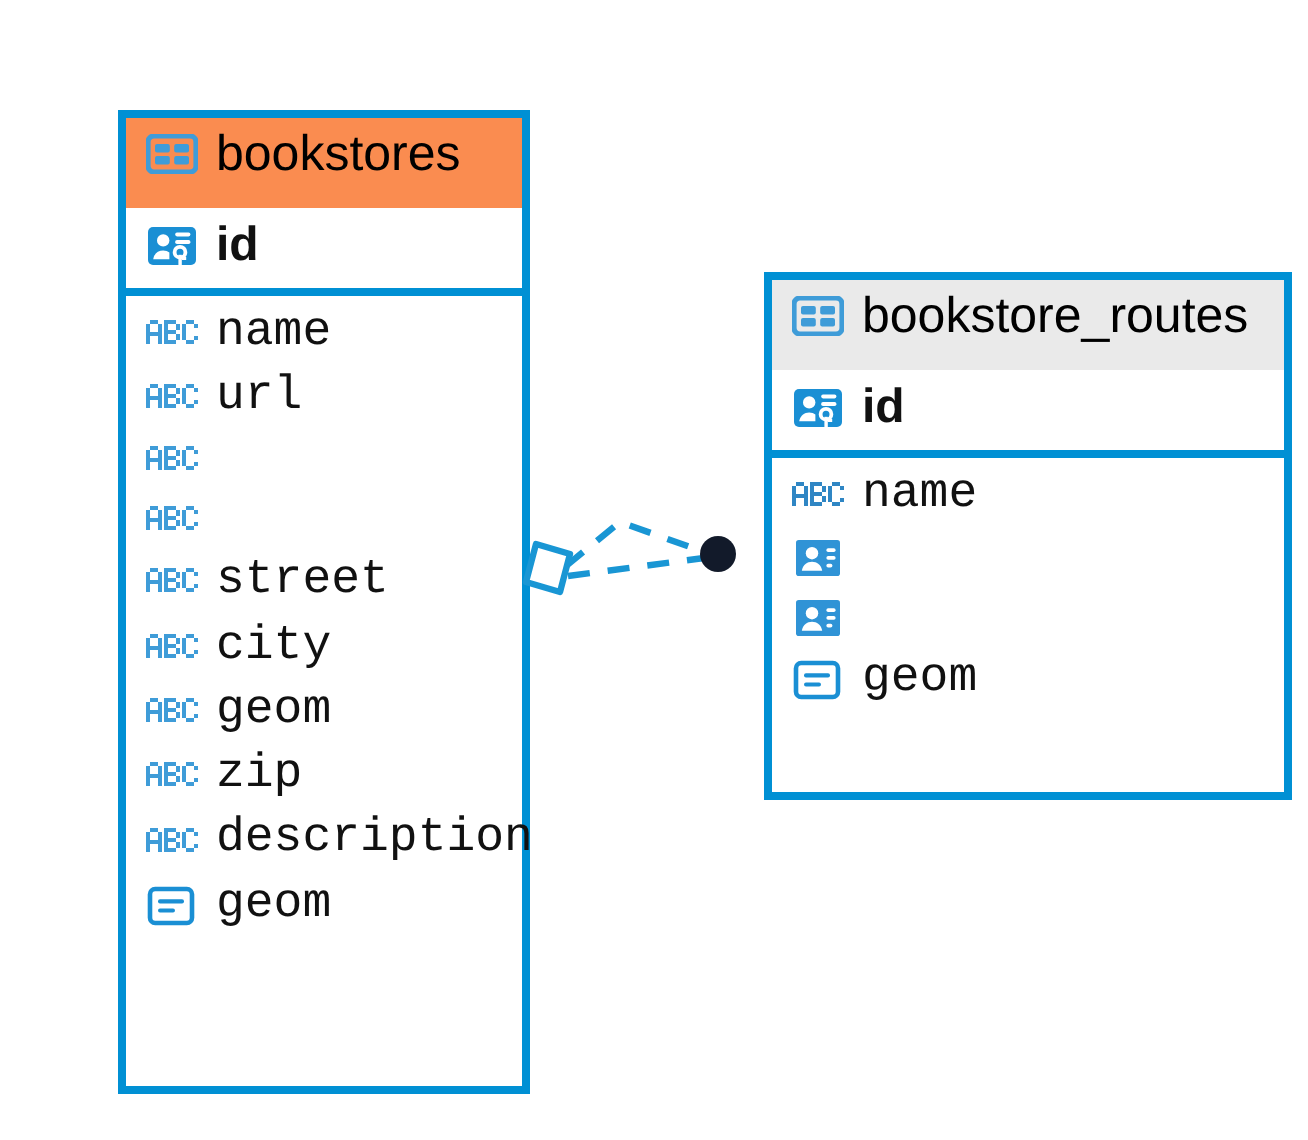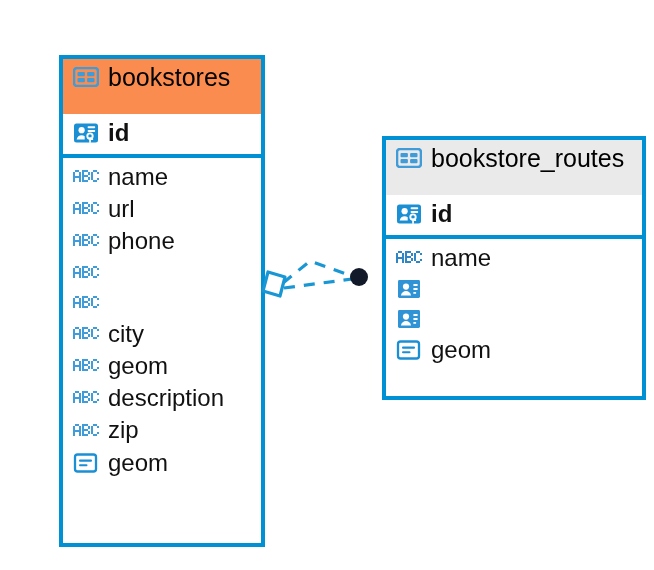--- a/index.html
+++ b/index.html
@@ -27,36 +27,37 @@
     box-sizing: border-box;
     border: 4px solid #0090d4;
     background: #ffffff;
   }
 
   .entity-header {
     box-sizing: border-box;
     display: flex;
     align-items: center;
     gap: 9px;
-    padding: 5px 10px 24px 10px;
+    padding: 5px 10px 14px 10px;
     font-size: 25px;
     color: #000000;
     line-height: 1.05;
     white-space: nowrap;
   }
   .entity-header.accent-orange { background: #fa8c50; }
   .entity-header.accent-gray   { background: #eaeaea; }
 
   .pk-separator {
     height: 4px;
     background: #0090d4;
   }
 
   .field-list {
     padding: 3px 0 5px 0;
+    font-family: Liberation Mono, monospace;
   }
 
   .field-row {
     display: flex;
     align-items: center;
     gap: 9px;
     padding: 2px 10px;
     font-size: 24px;
     color: #111111;
     line-height: 1.18;
@@ -194,69 +195,69 @@
               <rect x="15" y="7" width="2" height="3"></rect>
                 <rect x="11" y="10" width="4" height="2"></rect>
               <rect x="20" y="0" width="4" height="2"></rect>
                 <rect x="18" y="2" width="2" height="8"></rect>
               <rect x="20" y="10" width="4" height="2"></rect>
                 <rect x="24" y="2" width="2" height="2"></rect>
               <rect x="24" y="8" width="2" height="2"></rect>
             </g>
           </svg>
         </span>
-        <span class="field-label">phone</span>
-      </div>
-
-      <div class="field-row">
-        <span class="icon-slot">
-          <svg width="26" height="14" viewBox="0 0 26 14">
-            <g fill="#3f9cd8">
-              <rect x="0" y="2" width="2" height="10"></rect>
-                <rect x="2" y="0" width="4" height="2"></rect>
-              <rect x="6" y="2" width="2" height="10"></rect>
-                <rect x="2" y="6" width="4" height="2"></rect>
-              <rect x="9" y="0" width="2" height="12"></rect>
-                <rect x="11" y="0" width="4" height="2"></rect>
-              <rect x="15" y="2" width="2" height="3"></rect>
-                <rect x="11" y="5" width="4" height="2"></rect>
-              <rect x="15" y="7" width="2" height="3"></rect>
-                <rect x="11" y="10" width="4" height="2"></rect>
-              <rect x="20" y="0" width="4" height="2"></rect>
-                <rect x="18" y="2" width="2" height="8"></rect>
-              <rect x="20" y="10" width="4" height="2"></rect>
-                <rect x="24" y="2" width="2" height="2"></rect>
-              <rect x="24" y="8" width="2" height="2"></rect>
-            </g>
-          </svg>
-        </span>
-      </div>
-
-      <div class="field-row">
-        <span class="icon-slot">
-          <svg width="26" height="14" viewBox="0 0 26 14">
-            <g fill="#3f9cd8">
-              <rect x="0" y="2" width="2" height="10"></rect>
-                <rect x="2" y="0" width="4" height="2"></rect>
-              <rect x="6" y="2" width="2" height="10"></rect>
-                <rect x="2" y="6" width="4" height="2"></rect>
-              <rect x="9" y="0" width="2" height="12"></rect>
-                <rect x="11" y="0" width="4" height="2"></rect>
-              <rect x="15" y="2" width="2" height="3"></rect>
-                <rect x="11" y="5" width="4" height="2"></rect>
-              <rect x="15" y="7" width="2" height="3"></rect>
-                <rect x="11" y="10" width="4" height="2"></rect>
-              <rect x="20" y="0" width="4" height="2"></rect>
-                <rect x="18" y="2" width="2" height="8"></rect>
-              <rect x="20" y="10" width="4" height="2"></rect>
-                <rect x="24" y="2" width="2" height="2"></rect>
-              <rect x="24" y="8" width="2" height="2"></rect>
-            </g>
-          </svg>
-        </span>
+      </div>
+
+      <div class="field-row">
+        <span class="icon-slot">
+          <svg width="26" height="14" viewBox="0 0 26 14">
+            <g fill="#3f9cd8">
+              <rect x="0" y="2" width="2" height="10"></rect>
+                <rect x="2" y="0" width="4" height="2"></rect>
+              <rect x="6" y="2" width="2" height="10"></rect>
+                <rect x="2" y="6" width="4" height="2"></rect>
+              <rect x="9" y="0" width="2" height="12"></rect>
+                <rect x="11" y="0" width="4" height="2"></rect>
+              <rect x="15" y="2" width="2" height="3"></rect>
+                <rect x="11" y="5" width="4" height="2"></rect>
+              <rect x="15" y="7" width="2" height="3"></rect>
+                <rect x="11" y="10" width="4" height="2"></rect>
+              <rect x="20" y="0" width="4" height="2"></rect>
+                <rect x="18" y="2" width="2" height="8"></rect>
+              <rect x="20" y="10" width="4" height="2"></rect>
+                <rect x="24" y="2" width="2" height="2"></rect>
+              <rect x="24" y="8" width="2" height="2"></rect>
+            </g>
+          </svg>
+        </span>
+      </div>
+
+      <div class="field-row">
+        <span class="icon-slot">
+          <svg width="26" height="14" viewBox="0 0 26 14">
+            <g fill="#3f9cd8">
+              <rect x="0" y="2" width="2" height="10"></rect>
+                <rect x="2" y="0" width="4" height="2"></rect>
+              <rect x="6" y="2" width="2" height="10"></rect>
+                <rect x="2" y="6" width="4" height="2"></rect>
+              <rect x="9" y="0" width="2" height="12"></rect>
+                <rect x="11" y="0" width="4" height="2"></rect>
+              <rect x="15" y="2" width="2" height="3"></rect>
+                <rect x="11" y="5" width="4" height="2"></rect>
+              <rect x="15" y="7" width="2" height="3"></rect>
+                <rect x="11" y="10" width="4" height="2"></rect>
+              <rect x="20" y="0" width="4" height="2"></rect>
+                <rect x="18" y="2" width="2" height="8"></rect>
+              <rect x="20" y="10" width="4" height="2"></rect>
+                <rect x="24" y="2" width="2" height="2"></rect>
+              <rect x="24" y="8" width="2" height="2"></rect>
+            </g>
+          </svg>
+        </span>
+        <span class="field-label">street</span>
       </div>
 
       <div class="field-row">
         <span class="icon-slot">
           <svg width="26" height="14" viewBox="0 0 26 14">
             <g fill="#3f9cd8">
               <rect x="0" y="2" width="2" height="10"></rect>
                 <rect x="2" y="0" width="4" height="2"></rect>
               <rect x="6" y="2" width="2" height="10"></rect>
                 <rect x="2" y="6" width="4" height="2"></rect>
@@ -317,46 +318,46 @@
               <rect x="15" y="7" width="2" height="3"></rect>
                 <rect x="11" y="10" width="4" height="2"></rect>
               <rect x="20" y="0" width="4" height="2"></rect>
                 <rect x="18" y="2" width="2" height="8"></rect>
               <rect x="20" y="10" width="4" height="2"></rect>
                 <rect x="24" y="2" width="2" height="2"></rect>
               <rect x="24" y="8" width="2" height="2"></rect>
             </g>
           </svg>
         </span>
+        <span class="field-label">zip</span>
+      </div>
+
+      <div class="field-row">
+        <span class="icon-slot">
+          <svg width="26" height="14" viewBox="0 0 26 14">
+            <g fill="#3f9cd8">
+              <rect x="0" y="2" width="2" height="10"></rect>
+                <rect x="2" y="0" width="4" height="2"></rect>
+              <rect x="6" y="2" width="2" height="10"></rect>
+                <rect x="2" y="6" width="4" height="2"></rect>
+              <rect x="9" y="0" width="2" height="12"></rect>
+                <rect x="11" y="0" width="4" height="2"></rect>
+              <rect x="15" y="2" width="2" height="3"></rect>
+                <rect x="11" y="5" width="4" height="2"></rect>
+              <rect x="15" y="7" width="2" height="3"></rect>
+                <rect x="11" y="10" width="4" height="2"></rect>
+              <rect x="20" y="0" width="4" height="2"></rect>
+                <rect x="18" y="2" width="2" height="8"></rect>
+              <rect x="20" y="10" width="4" height="2"></rect>
+                <rect x="24" y="2" width="2" height="2"></rect>
+              <rect x="24" y="8" width="2" height="2"></rect>
+            </g>
+          </svg>
+        </span>
         <span class="field-label">description</span>
-      </div>
-
-      <div class="field-row">
-        <span class="icon-slot">
-          <svg width="26" height="14" viewBox="0 0 26 14">
-            <g fill="#3f9cd8">
-              <rect x="0" y="2" width="2" height="10"></rect>
-                <rect x="2" y="0" width="4" height="2"></rect>
-              <rect x="6" y="2" width="2" height="10"></rect>
-                <rect x="2" y="6" width="4" height="2"></rect>
-              <rect x="9" y="0" width="2" height="12"></rect>
-                <rect x="11" y="0" width="4" height="2"></rect>
-              <rect x="15" y="2" width="2" height="3"></rect>
-                <rect x="11" y="5" width="4" height="2"></rect>
-              <rect x="15" y="7" width="2" height="3"></rect>
-                <rect x="11" y="10" width="4" height="2"></rect>
-              <rect x="20" y="0" width="4" height="2"></rect>
-                <rect x="18" y="2" width="2" height="8"></rect>
-              <rect x="20" y="10" width="4" height="2"></rect>
-                <rect x="24" y="2" width="2" height="2"></rect>
-              <rect x="24" y="8" width="2" height="2"></rect>
-            </g>
-          </svg>
-        </span>
-        <span class="field-label">zip</span>
       </div>
 
       <div class="field-row">
         <span class="icon-slot">
           <svg width="26" height="24" viewBox="0 0 26 24">
             <rect x="2" y="3.5" width="21" height="17" rx="2.6" fill="none" stroke="#1a8fd4" stroke-width="2.3"></rect>
             <rect x="6" y="8.6" width="13" height="2.1" rx="1" fill="#1a8fd4"></rect>
             <rect x="6" y="13.2" width="8.5" height="2.1" rx="1" fill="#1a8fd4"></rect>
           </svg>
         </span>

